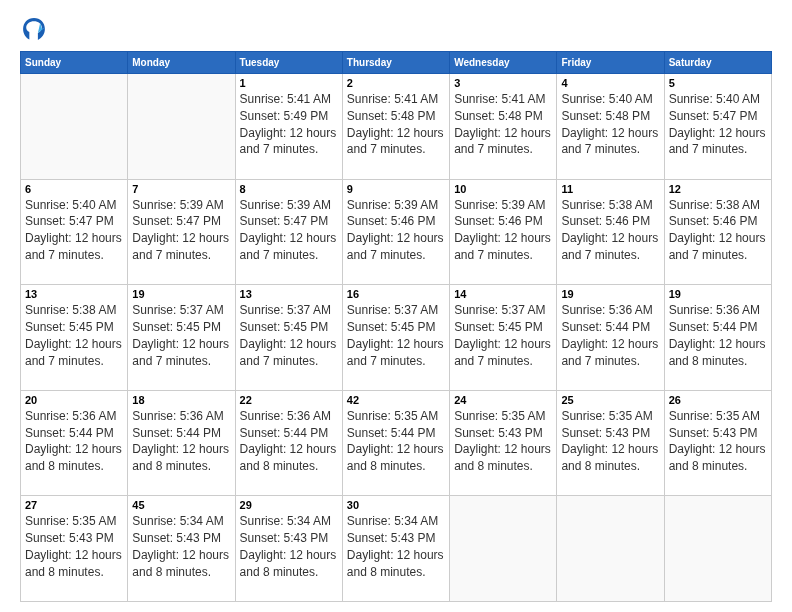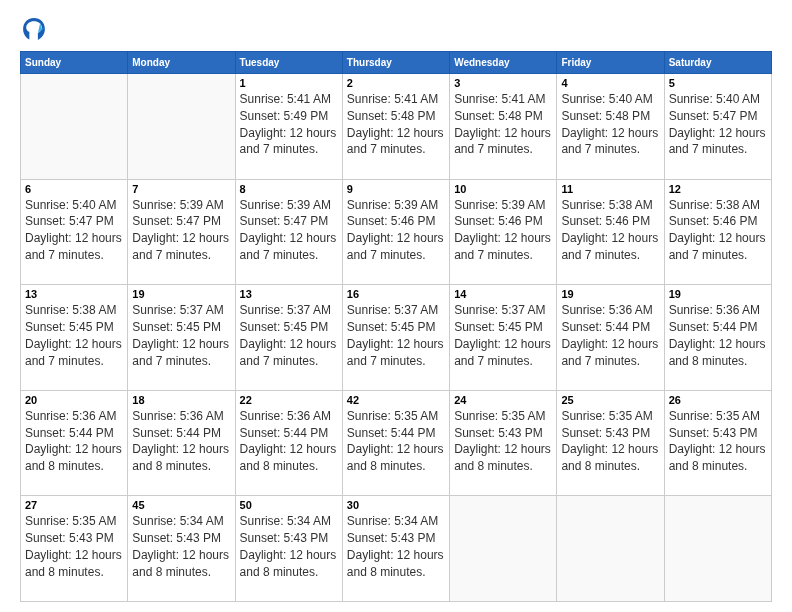--- a/index.html
+++ b/index.html
@@ -257,21 +257,21 @@
         <tr>
           <td>
             <span class="day-num">27</span>
             <div class="day-info">Sunrise: 5:35 AM<br>Sunset: 5:43 PM<br>Daylight: 12 hours<br>and 8 minutes.</div>
           </td>
           <td>
             <span class="day-num">45</span>
             <div class="day-info">Sunrise: 5:34 AM<br>Sunset: 5:43 PM<br>Daylight: 12 hours<br>and 8 minutes.</div>
           </td>
           <td>
-            <span class="day-num">50</span>
+            <span class="day-num">29</span>
             <div class="day-info">Sunrise: 5:34 AM<br>Sunset: 5:43 PM<br>Daylight: 12 hours<br>and 8 minutes.</div>
           </td>
           <td>
             <span class="day-num">30</span>
             <div class="day-info">Sunrise: 5:34 AM<br>Sunset: 5:43 PM<br>Daylight: 12 hours<br>and 8 minutes.</div>
           </td>
           <td class="empty-cell"></td>
           <td class="empty-cell"></td>
           <td class="empty-cell"></td>
         </tr>

